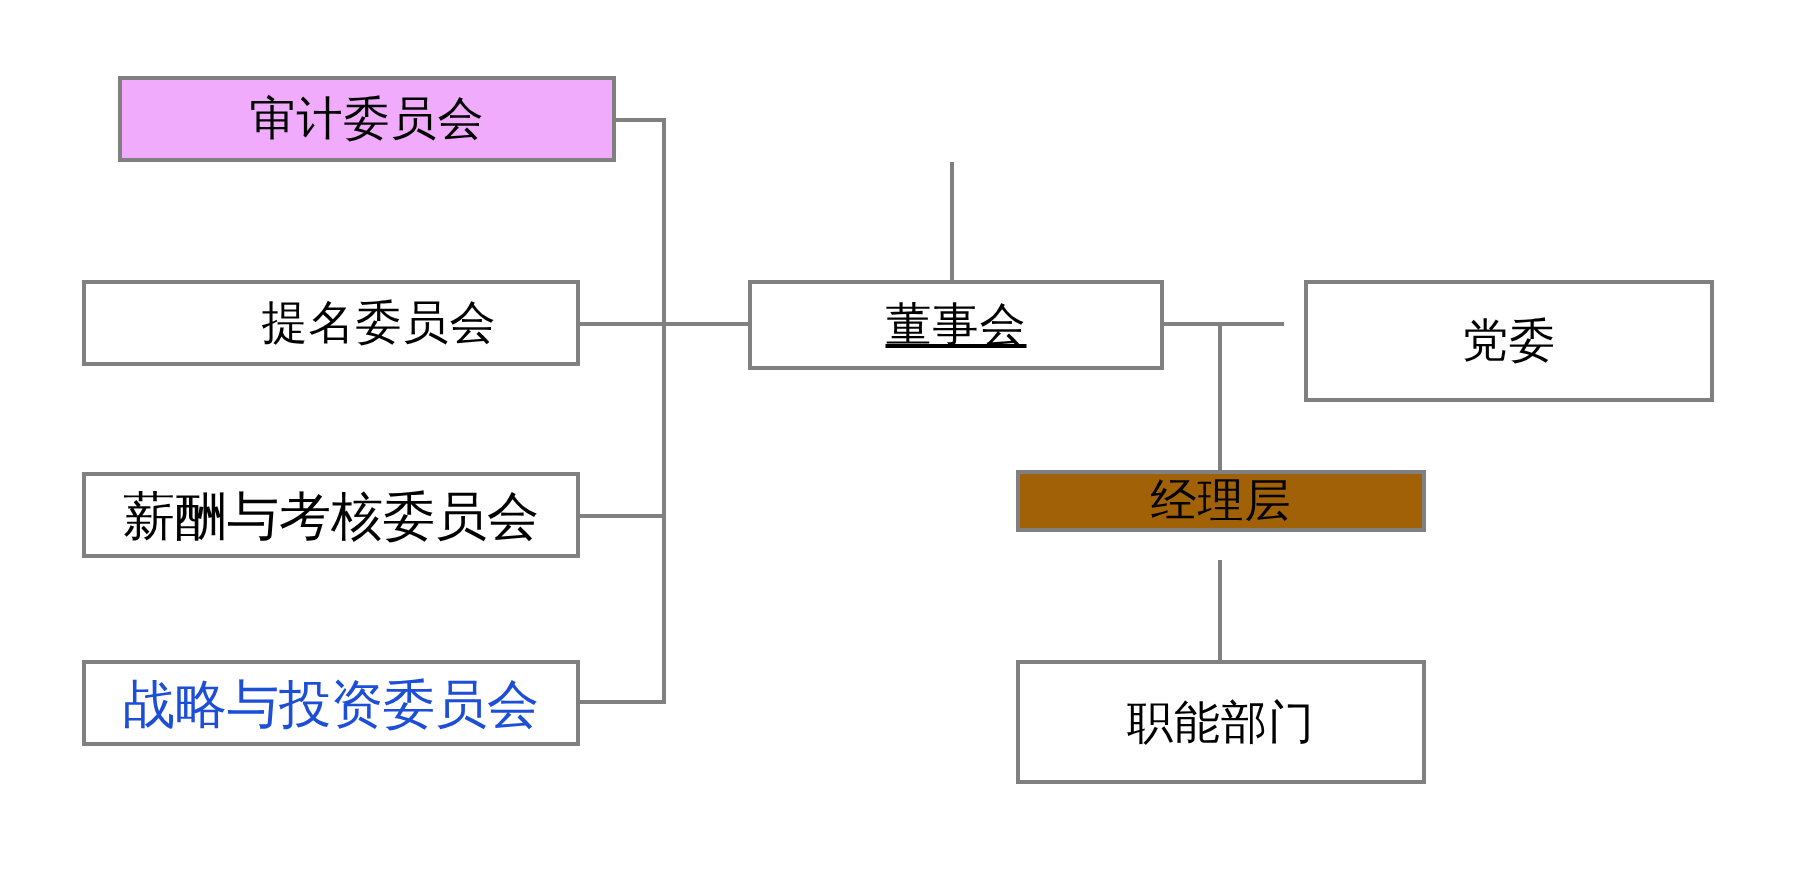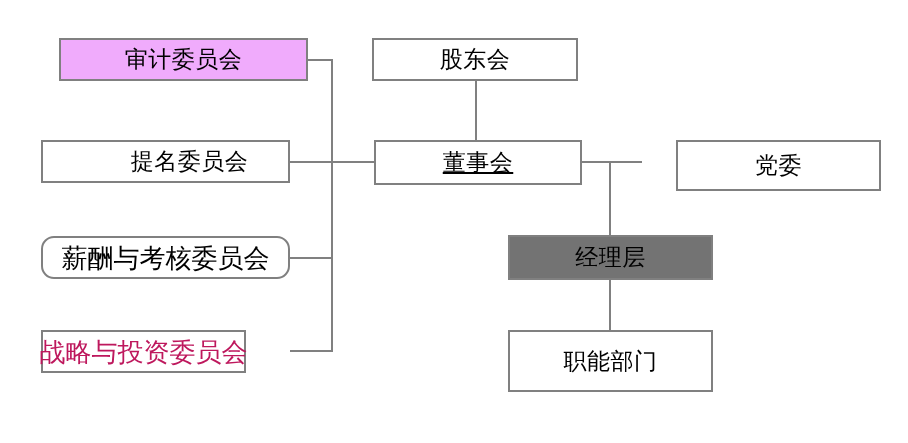--- a/index.html
+++ b/index.html
@@ -60,34 +60,31 @@
     <div class="edge edge-v" style="left: 475px; top: 81px; height: 60px; background: rgb(128, 128, 128);"></div>
     <div class="edge edge-h" style="left: 580px; top: 161px; width: 62px; background: rgb(128, 128, 128);"></div>
     <div class="edge edge-v" style="left: 609px; top: 161px; height: 76px; background: rgb(128, 128, 128);"></div>
     <div class="edge edge-v" style="left: 609px; top: 280px; height: 51px; background: rgb(128, 128, 128);"></div>
     <div class="node t-md" style="left: 41px; top: 38px; width: 249px; height: 43px; border-color: rgb(128, 128, 128); background: #f0abfc; color: rgb(0, 0, 0); margin-left: 18px;">
       <span class="node-label">审计委员会</span>
     </div>
     <div class="node t-md" style="left: 41px; top: 140px; width: 249px; height: 43px; border-color: rgb(128, 128, 128); background: rgb(255, 255, 255); color: rgb(0, 0, 0); padding-left: 48px;">
       <span class="node-label">提名委员会</span>
     </div>
-    <div class="node t-lg" style="left: 41px; top: 236px; width: 249px; height: 43px; border-color: rgb(128, 128, 128); background: rgb(255, 255, 255); color: rgb(0, 0, 0); border-radius: 13px;">
+    <div class="node t-lg" style="left: 41px; top: 236px; width: 249px; height: 43px; border-color: rgb(128, 128, 128); background: rgb(255, 255, 255); color: rgb(0, 0, 0);">
       <span class="node-label">薪酬与考核委员会</span>
     </div>
-    <div class="node t-lg" style="left: 41px; top: 330px; width: 205px; height: 43px; border-color: rgb(128, 128, 128); background: rgb(255, 255, 255); color: #be185d;">
+    <div class="node t-lg" style="left: 41px; top: 330px; width: 249px; height: 43px; border-color: rgb(128, 128, 128); background: rgb(255, 255, 255); color: #1d4ed8;">
       <span class="node-label">战略与投资委员会</span>
-    </div>
-    <div class="node t-md" style="left: 372px; top: 38px; width: 206px; height: 43px; border-color: rgb(128, 128, 128); background: rgb(255, 255, 255); color: rgb(0, 0, 0);">
-      <span class="node-label">股东会</span>
     </div>
     <div class="node t-md" style="left: 374px; top: 140px; width: 208px; height: 45px; border-color: rgb(128, 128, 128); background: rgb(255, 255, 255); color: rgb(0, 0, 0); text-decoration: underline;">
       <span class="node-label">董事会</span>
     </div>
-    <div class="node t-md" style="left: 676px; top: 140px; width: 205px; height: 51px; border-color: rgb(128, 128, 128); background: rgb(255, 255, 255); color: rgb(0, 0, 0);">
+    <div class="node t-md" style="left: 652px; top: 140px; width: 205px; height: 61px; border-color: rgb(128, 128, 128); background: rgb(255, 255, 255); color: rgb(0, 0, 0);">
       <span class="node-label">党委</span>
     </div>
-    <div class="node t-md" style="left: 508px; top: 235px; width: 205px; height: 45px; border-color: rgb(128, 128, 128); background: #737373; color: rgb(0, 0, 0);">
+    <div class="node t-md" style="left: 508px; top: 235px; width: 205px; height: 31px; border-color: rgb(128, 128, 128); background: #a16207; color: rgb(0, 0, 0);">
       <span class="node-label">经理层</span>
     </div>
     <div class="node t-md" style="left: 508px; top: 330px; width: 205px; height: 62px; border-color: rgb(128, 128, 128); background: rgb(255, 255, 255); color: rgb(0, 0, 0);">
       <span class="node-label">职能部门</span>
     </div>
   </div>
 
 </body></html>

